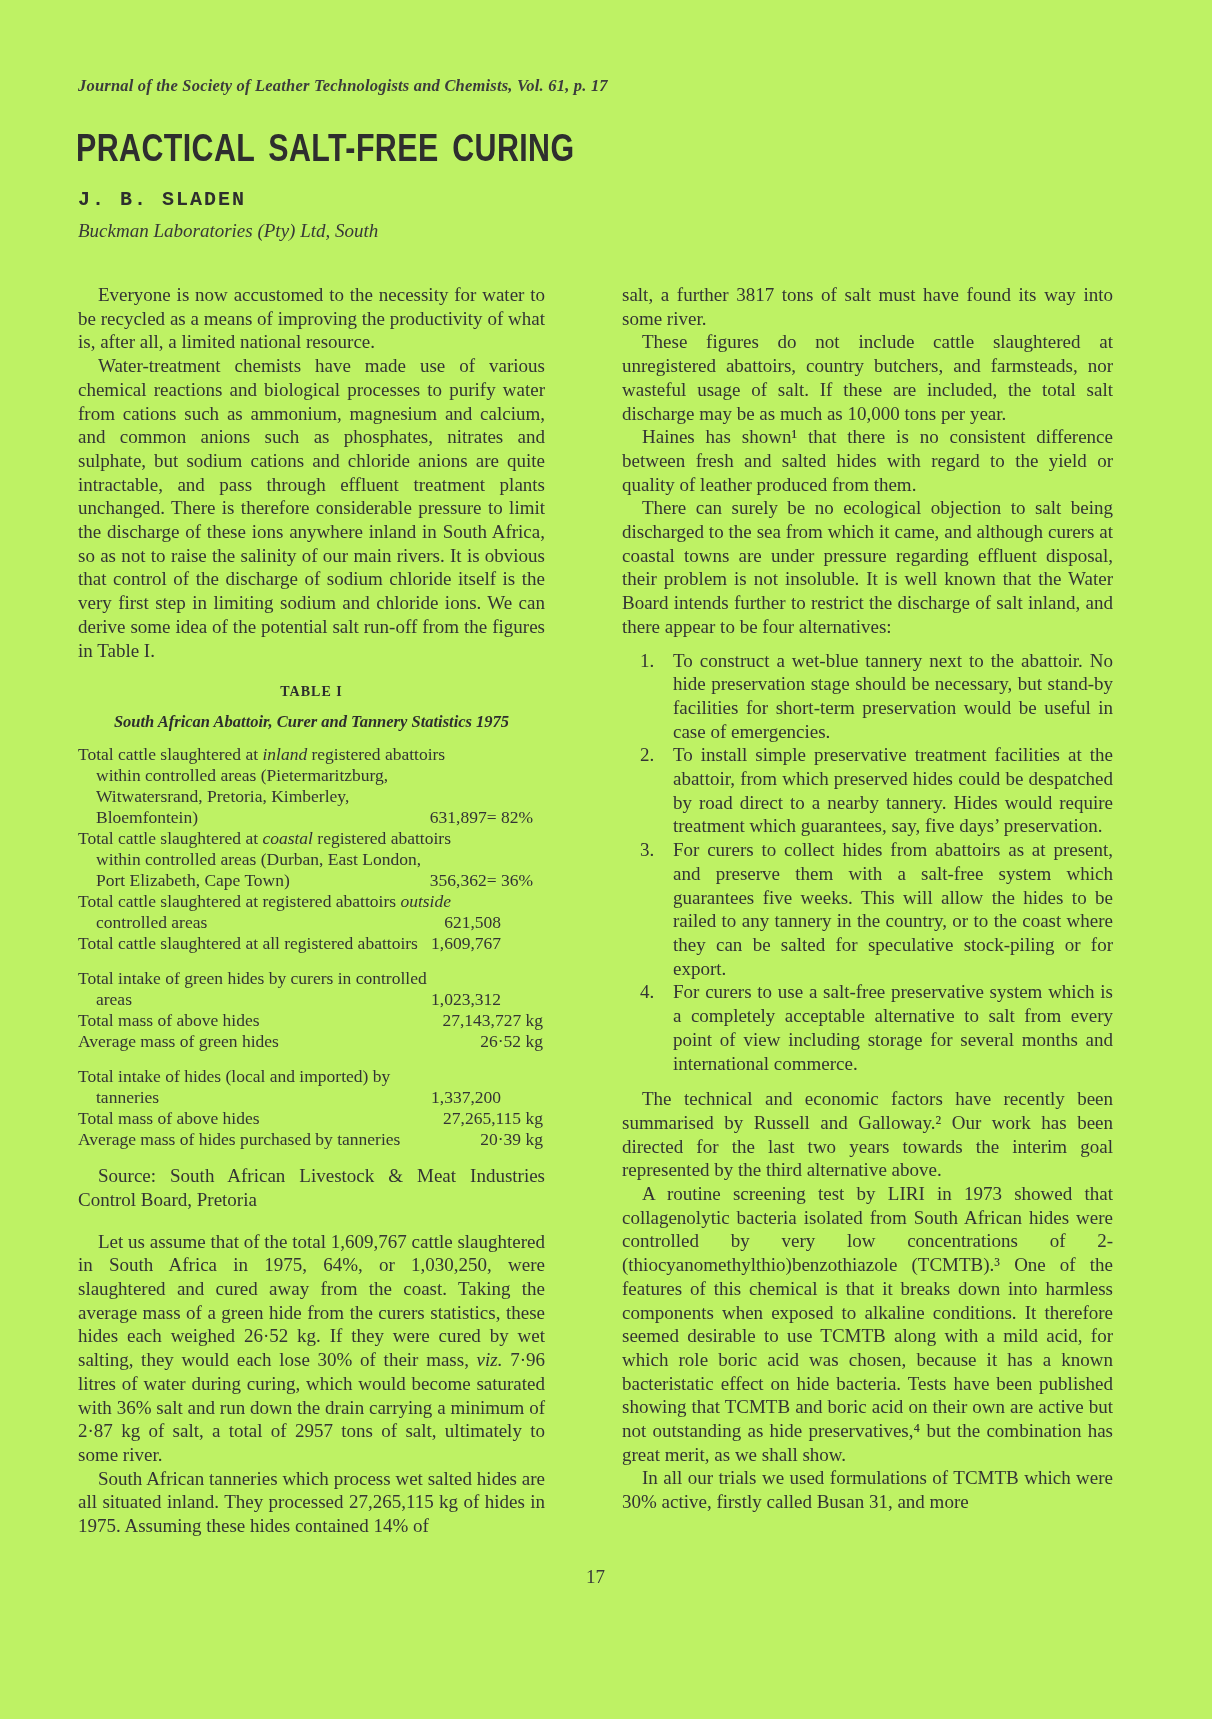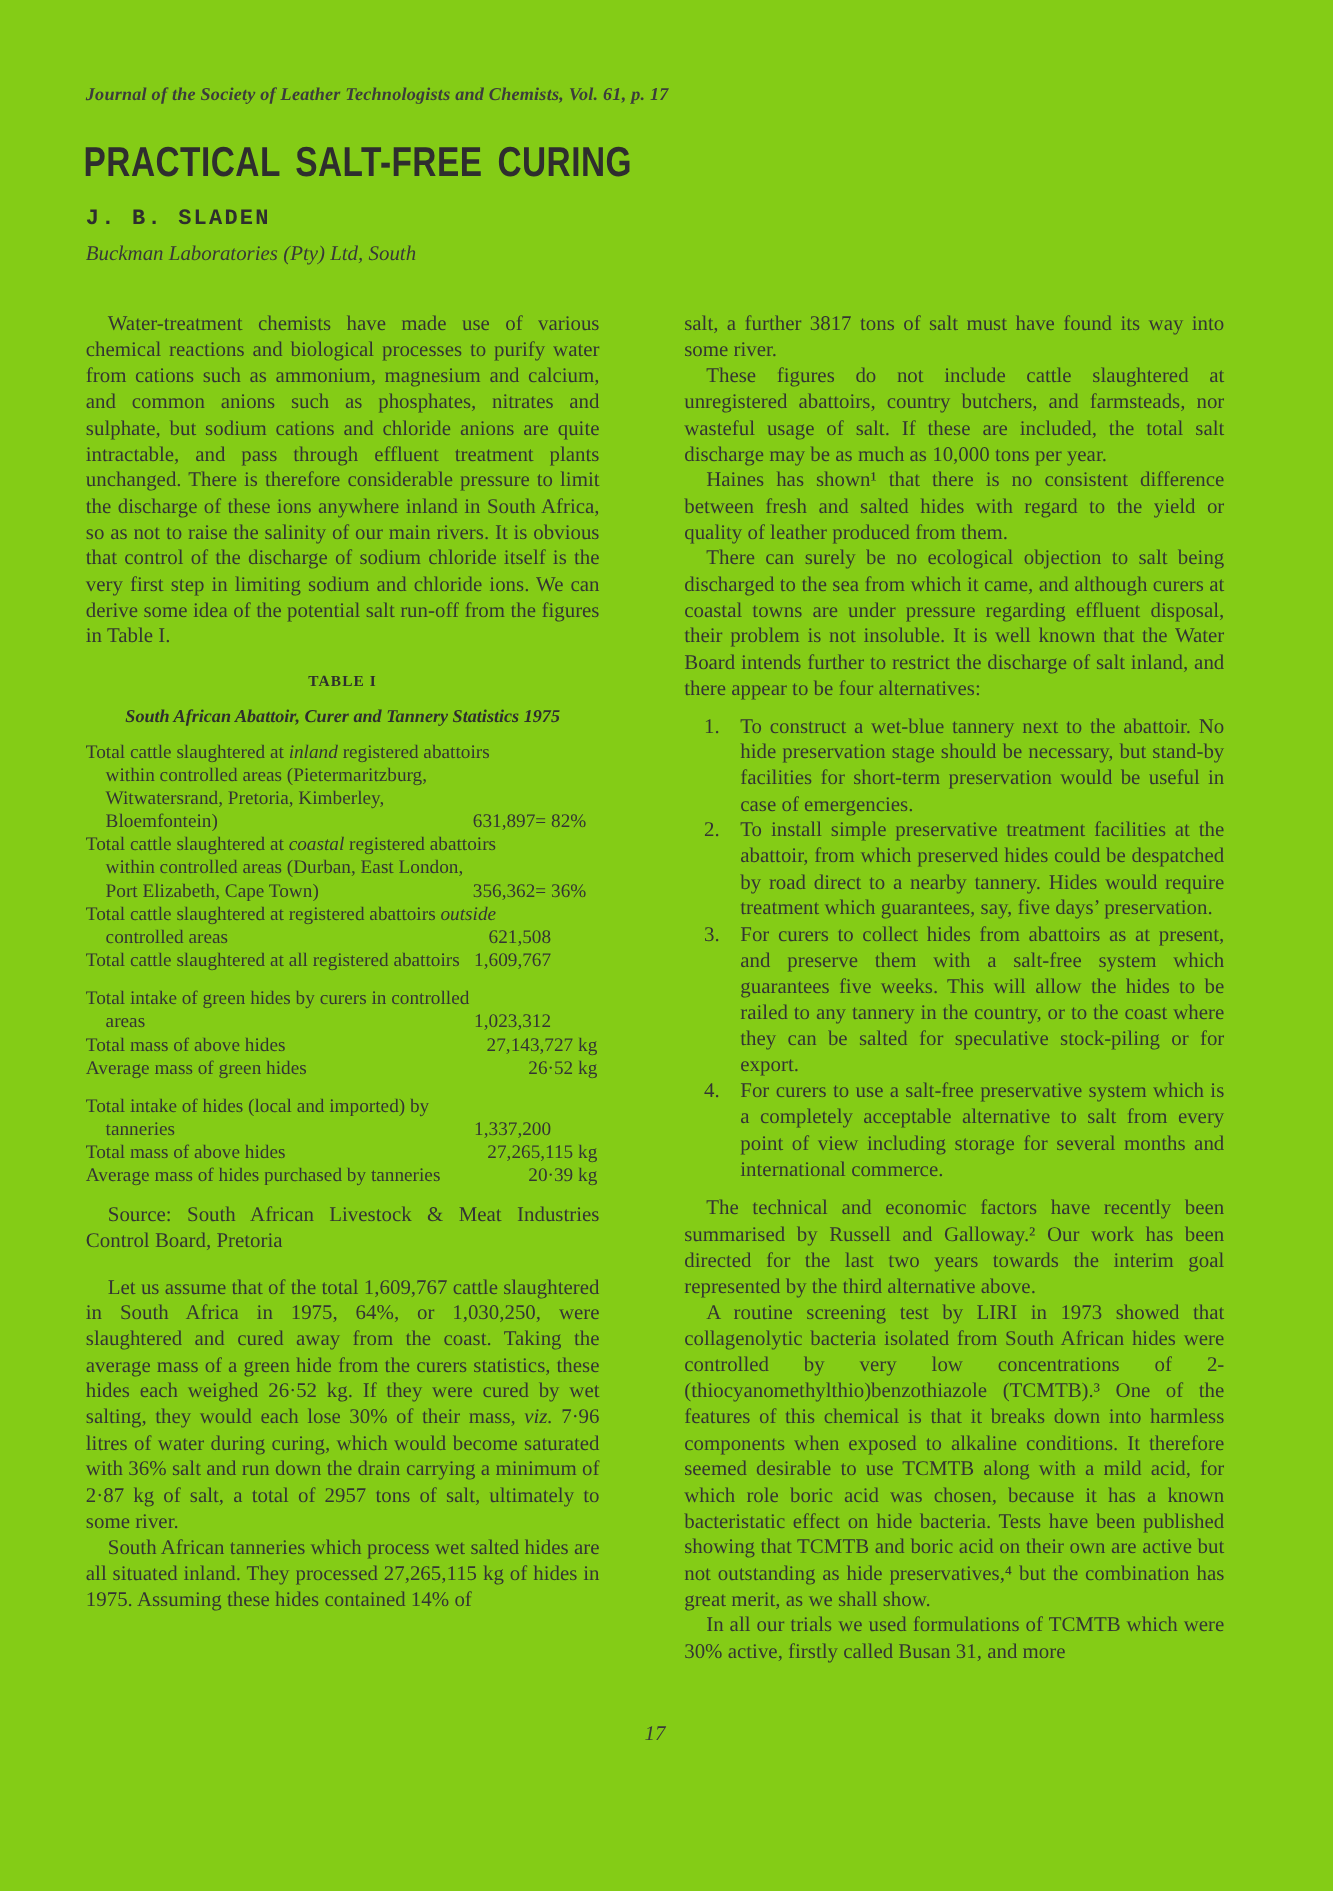--- a/index.html
+++ b/index.html
@@ -1,20 +1,20 @@
 <!DOCTYPE html>
 <html><head>
 <meta charset="utf-8">
 <style>
   html,body{margin:0;padding:0;background:#e8e6e1;}
   .page{
     position:relative;
     width:1212px;height:1719px;
     margin:0 auto;
-    background:#84cc16;
+    background:#bef264;
     color:#343434;
     font-family:"Liberation Serif", serif;
     overflow:hidden;
   }
   .journal-line{
     position:absolute;left:78px;top:76px;width:700px;
     font-style:italic;font-weight:bold;font-size:16.5px;color:#3c3c3c;
     letter-spacing:.2px;
   }
   .article-title{
@@ -56,33 +56,34 @@
   .source{margin:0;margin-top:10px;text-align:justify;text-indent:20px;
     font-size:17.5px;line-height:21.5px;color:#343434;}
   .after-table{margin-top:18px;}
   
   .alt-list{margin:10px 0 12px 0;}
   .li{display:flex;font-size:19px;line-height:23.7px;color:#343434;}
   .li .num{flex:none;width:33px;padding-left:18px;}
   .li .litext{flex:1;text-align:justify;}
   .it{font-style:italic;}
   .pageno{position:absolute;left:78px;top:1566px;width:1035px;
-    text-align:center;font-size:19px;color:#3a3a3a;font-style:italic;}
+    text-align:center;font-size:19px;color:#3a3a3a;}
 </style>
 </head>
 <body>
 
 <div class="page">
   <div class="journal-line">Journal of the Society of Leather Technologists and Chemists, Vol. 61, p. 17</div>
   <h1 class="article-title">PRACTICAL SALT-FREE CURING</h1>
   <div class="author">J. B. SLADEN</div>
   <div class="affiliation">Buckman Laboratories (Pty) Ltd, South</div>
 
   <div class="col col-left">
     <div id="left-pre">
+        <p class=""><span>Everyone is now accustomed to the necessity for water to be recycled as a means of improving the productivity of what is, after all, a limited national resource.</span></p>
         <p class=""><span>Water-treatment chemists have made use of various chemical reactions and biological processes to purify water from cations such as ammonium, magnesium and calcium, and common anions such as phosphates, nitrates and sulphate, but sodium cations and chloride anions are quite intractable, and pass through effluent treatment plants unchanged. There is therefore considerable pressure to limit the discharge of these ions anywhere inland in South Africa, so as not to raise the salinity of our main rivers. It is obvious that control of the discharge of sodium chloride itself is the very first step in limiting sodium and chloride ions. We can derive some idea of the potential salt run-off from the figures in Table I.</span></p>
       </div>
     <div class="tablewrap">
       <div class="ttitle">TABLE I</div>
       <div class="tsub">South African Abattoir, Curer and Tannery Statistics 1975</div>
       <div id="tgroups">
           <div class="tgroup">
             <div class="trow">
               <div class="tlabel"><span>Total cattle slaughtered at </span><span class="it">inland</span><span> registered abattoirs within controlled areas (Pietermaritzburg, Witwatersrand, Pretoria, Kimberley, Bloemfontein)</span></div>
               <div class="tval v-pct">631,897=  82%</div>

